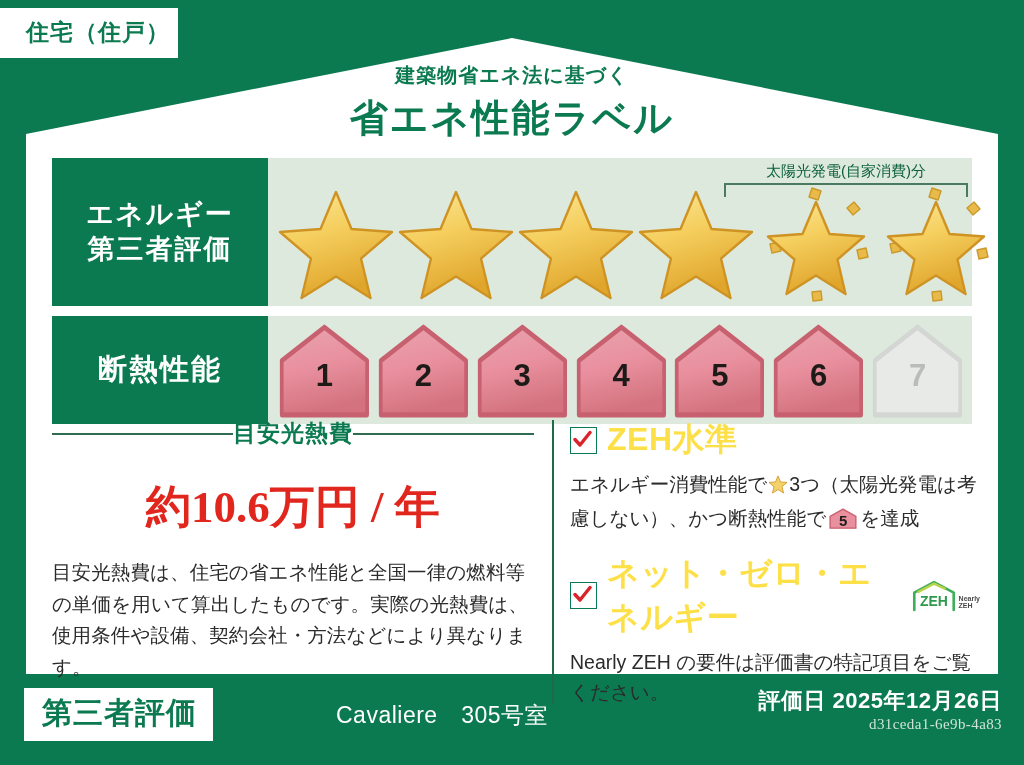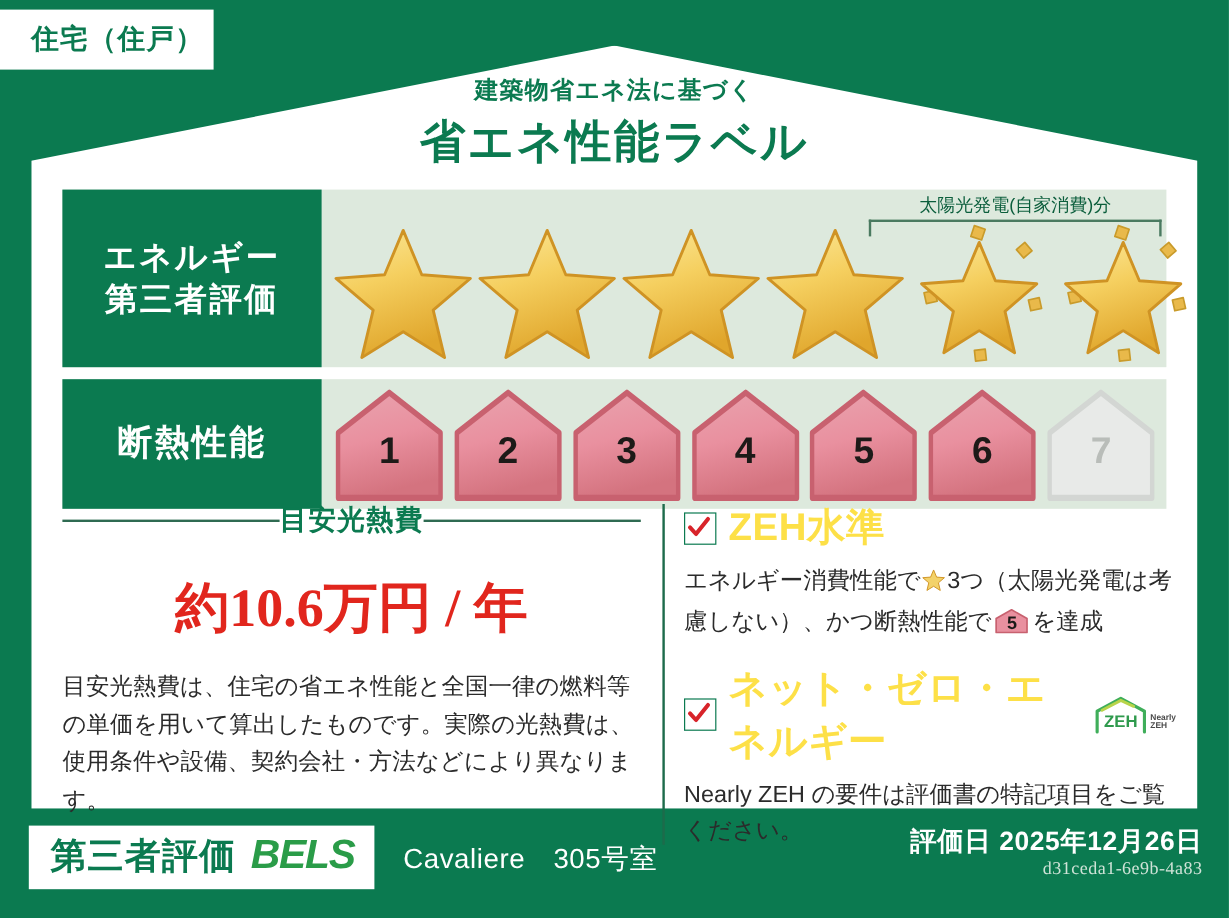--- a/index.html
+++ b/index.html
@@ -323,20 +323,19 @@
           </span>
         </span>
       </div>
       <div class="check-body">Nearly ZEH の要件は評価書の特記項目をご覧ください。</div>
     </div>
   </div>
 
   <div class="footer">
     <div class="bels-box">
       <span class="bels-jp">第三者評価</span>
-      <span class="bels-en">BELS</span>
     </div>
     <div class="prop-name">Cavaliere　305号室</div>
     <div class="eval-date"><span>評価日</span> <span>2025年12月26日</span></div>
     <div class="eval-id">d31ceda1-6e9b-4a83</div>
   </div>
 
 </div>
 
 </body></html>

